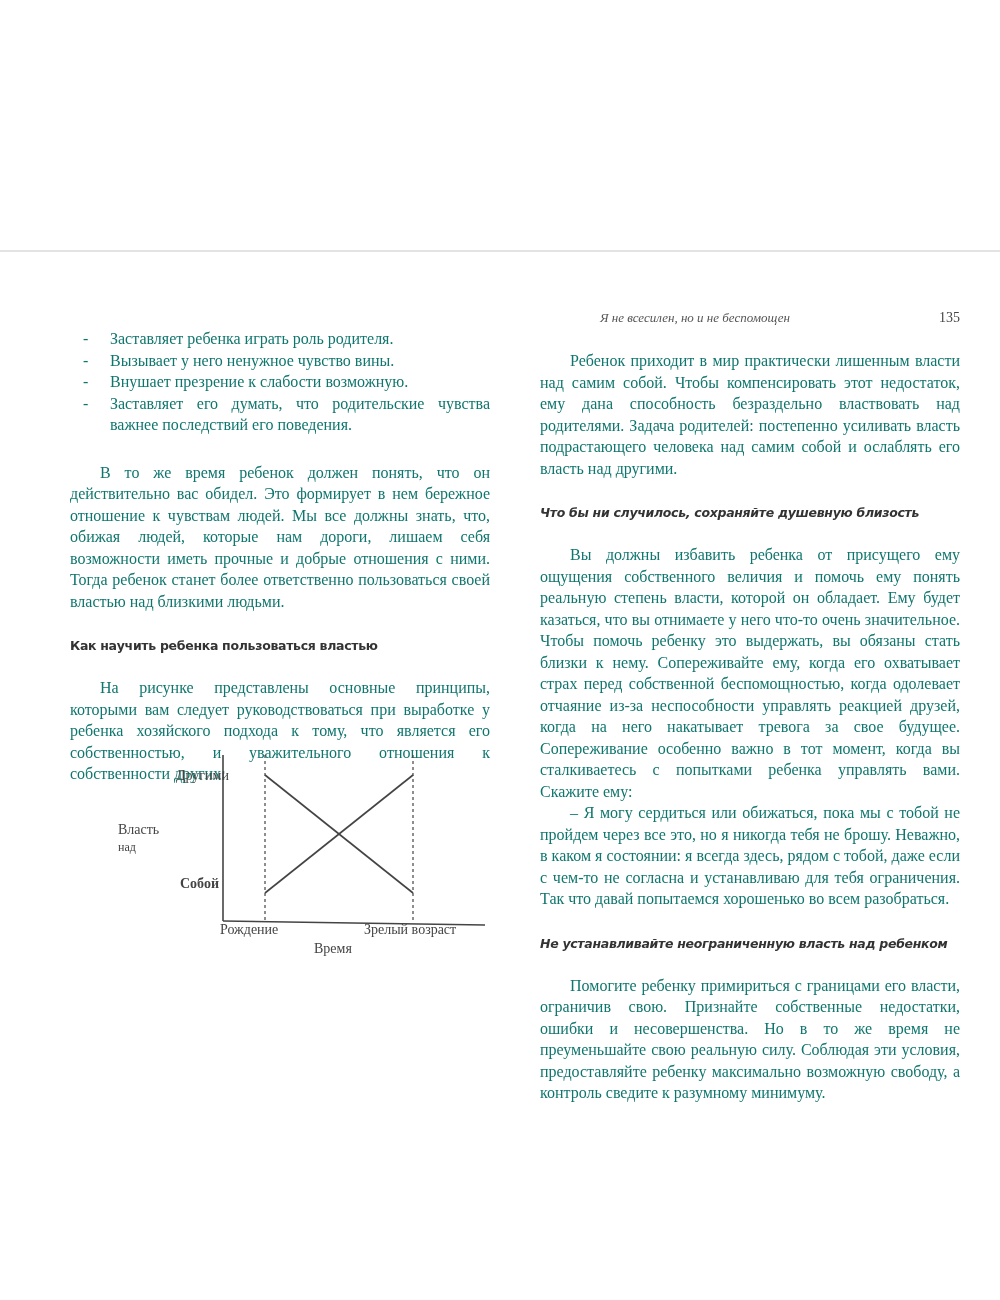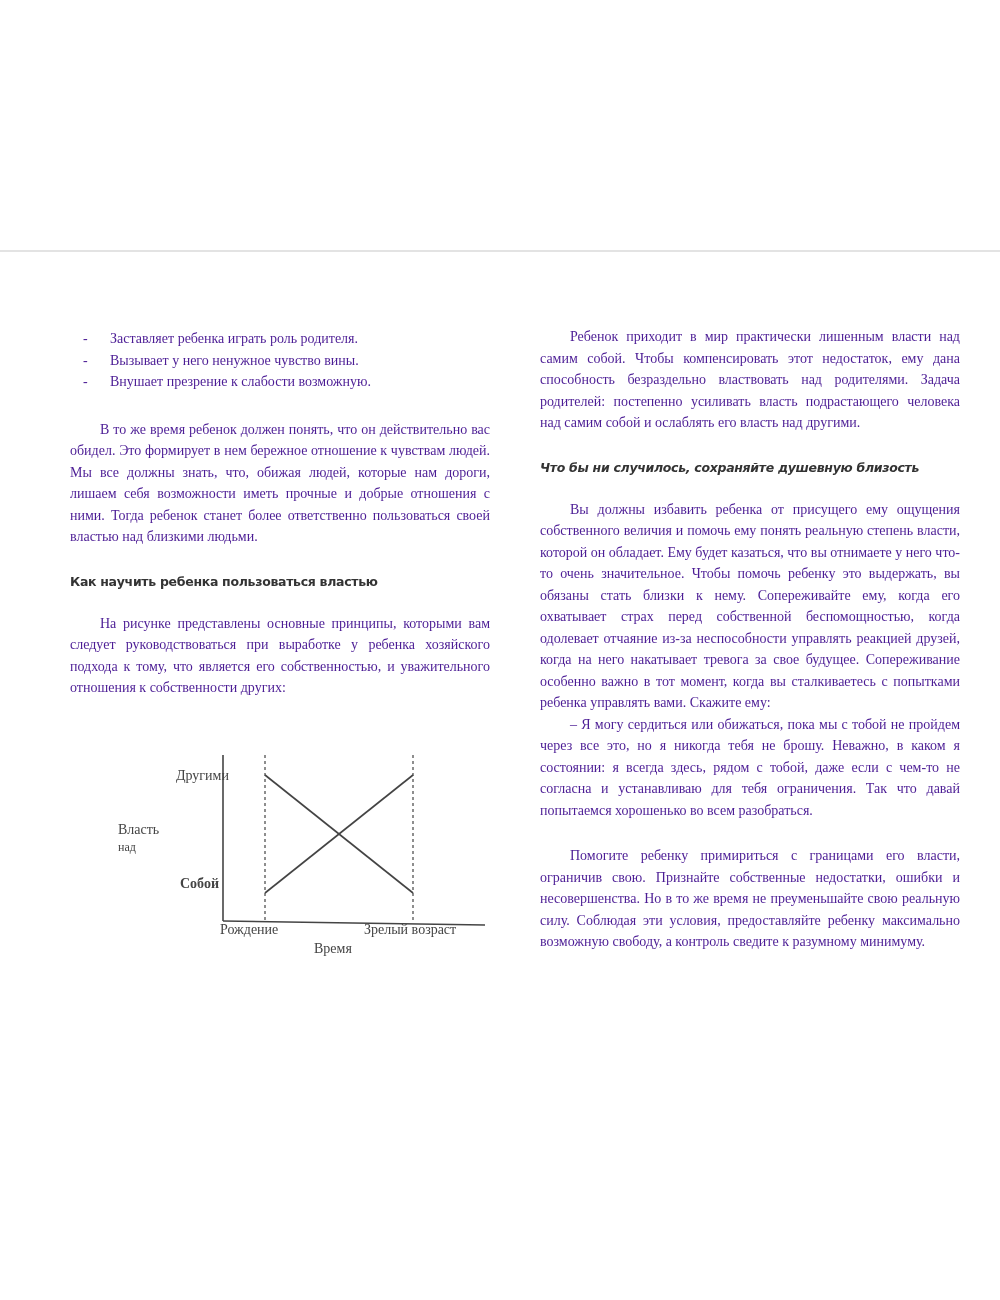--- a/index.html
+++ b/index.html
@@ -9,21 +9,21 @@
   .page { position: absolute; top: 310px; }
   .page-left { left: 70px; width: 420px; }
   .page-right { left: 540px; width: 420px; }
   .running-head { position: relative; height: 24px; font-size: 13px; }
   .pnum { position: absolute; top: 0; font-size: 14px; color: #444; }
   .page-left .pnum { left: 0; }
   .page-right .pnum { right: 0; }
   .rh-title { position: absolute; top: 0; font-style: italic; font-size: 13px; color: #555; }
   .page-left .rh-title { left: 130px; }
   .page-right .rh-title { left: 60px; }
-  p, li { margin: 0; font-size: 14px; line-height: 21.5px; text-align: justify; color: #4c1d95; }
+  p, li { margin: 0; font-size: 16px; line-height: 21.5px; text-align: justify; color: #0f766e; }
   ul.bullets { list-style: none; margin: 18px 0 0 0; padding: 0 0 0 40px; }
   ul.bullets li { position: relative; }
   ul.bullets li::before { content: "-"; position: absolute; left: -27px; top: 0; }
   .indent { text-indent: 30px; }
   .h-sans { font-family: "DejaVu Sans", "Liberation Sans", sans-serif; font-weight: bold; font-size: 12.5px;
             color: #333; margin: 0; letter-spacing: -0.3px; }
   .h-italic { font-style: italic; }
   .sp-a { margin-top: 26px; }
   .sp-h { margin-top: 26px; }
   .sp-p { margin-top: 24px; }
@@ -36,20 +36,21 @@
 <body>
 
 <div class="top-rule"></div>
 
 <div class="page page-left">
 
   <ul class="bullets">
     <li>Заставляет ребенка играть роль родителя.</li>
     <li>Вызывает у него ненужное чувство вины.</li>
     <li>Внушает презрение к слабости возможную.</li>
+    <li>Заставляет его думать, что родительские чувства важнее последствий его поведения.</li>
   </ul>
 
   <p class="indent sp-a">В то же время ребенок должен понять, что он действительно вас обидел. Это формирует в нем бережное отношение к чувствам людей. Мы все должны знать, что, обижая людей, которые нам дороги, лишаем себя возможности иметь прочные и добрые отношения с ними. Тогда ребенок станет более ответственно пользоваться своей властью над близкими людьми.</p>
 
   <h3 class="h-sans sp-h">Как научить ребенка пользоваться властью</h3>
 
   <p class="indent sp-p">На рисунке представлены основные принципы, которыми вам следует руководствоваться при выработке у ребенка хозяйского подхода к тому, что является его собственностью, и уважительного отношения к собственности других:</p>
 
   <div class="figure">
     <svg id="fig-svg" width="420" height="230">
@@ -64,23 +65,28 @@
     <span class="fig-label" style="left:48px; top:82px;">Власть</span>
     <span class="fig-label" style="left:48px; top:100px; font-size:12px;">над</span>
     <span class="fig-label" style="left:110px; top:136px;font-weight:bold;">Собой</span>
     <span class="fig-label" style="left:150px; top:182px;">Рождение</span>
     <span class="fig-label" style="left:294px; top:182px;">Зрелый возраст</span>
     <span class="fig-label" style="left:244px; top:201px;">Время</span>
   </div>
 </div>
 
 <div class="page page-right">
+  <div class="running-head">
+    <span class="rh-title">Я не всесилен, но и не беспомощен</span>
+    <span class="pnum">135</span>
+  </div>
 
   <p class="indent" style="margin-top:16px;">Ребенок приходит в мир практически лишенным власти над самим собой. Чтобы компенсировать этот недостаток, ему дана способность безраздельно властвовать над родителями. Задача родителей: постепенно усиливать власть подрастающего человека над самим собой и ослаблять его власть над другими.</p>
 
   <h3 class="h-sans h-italic sp-h">Что бы ни случилось, сохраняйте душевную близость</h3>
 
   <p class="indent sp-p">Вы должны избавить ребенка от присущего ему ощущения собственного величия и помочь ему понять реальную степень власти, которой он обладает. Ему будет казаться, что вы отнимаете у него что-то очень значительное. Чтобы помочь ребенку это выдержать, вы обязаны стать близки к нему. Сопереживайте ему, когда его охватывает страх перед собственной беспомощностью, когда одолевает отчаяние из-за неспособности управлять реакцией друзей, когда на него накатывает тревога за свое будущее. Сопереживание особенно важно в тот момент, когда вы сталкиваетесь с попытками ребенка управлять вами. Скажите ему:</p>
   <p class="dash-line">– Я могу сердиться или обижаться, пока мы с тобой не пройдем через все это, но я никогда тебя не брошу. Неважно, в каком я состоянии: я всегда здесь, рядом с тобой, даже если с чем-то не согласна и устанавливаю для тебя ограничения. Так что давай попытаемся хорошенько во всем разобраться.</p>
 
+  <h3 class="h-sans h-italic sp-h">Не устанавливайте неограниченную власть над ребенком</h3>
 
   <p class="indent sp-p">Помогите ребенку примириться с границами его власти, ограничив свою. Признайте собственные недостатки, ошибки и несовершенства. Но в то же время не преуменьшайте свою реальную силу. Соблюдая эти условия, предоставляйте ребенку максимально возможную свободу, а контроль сведите к разумному минимуму.</p>
 </div>
 
 </body></html>

